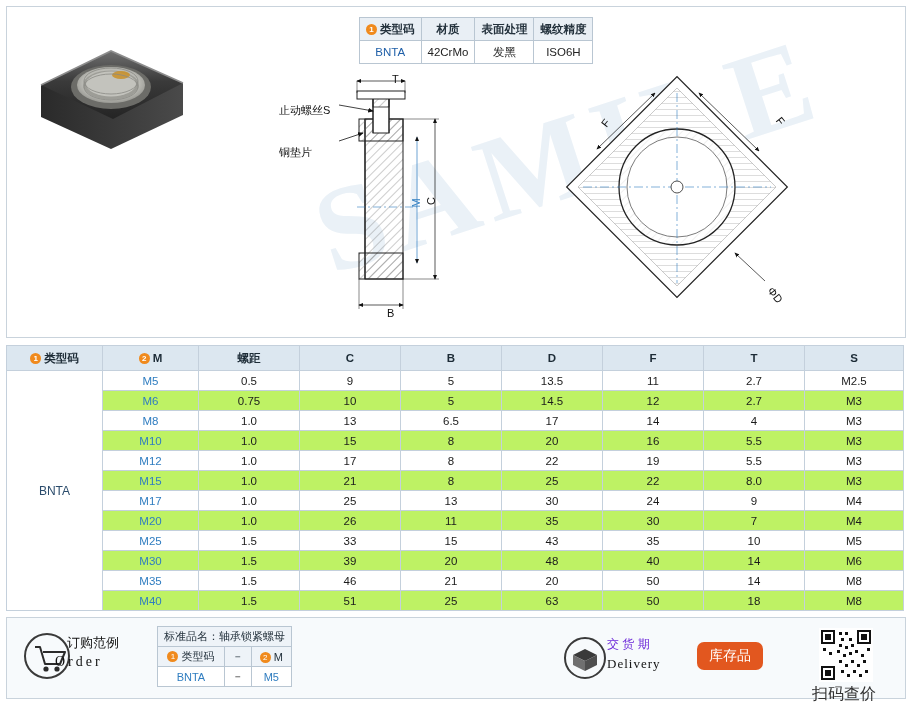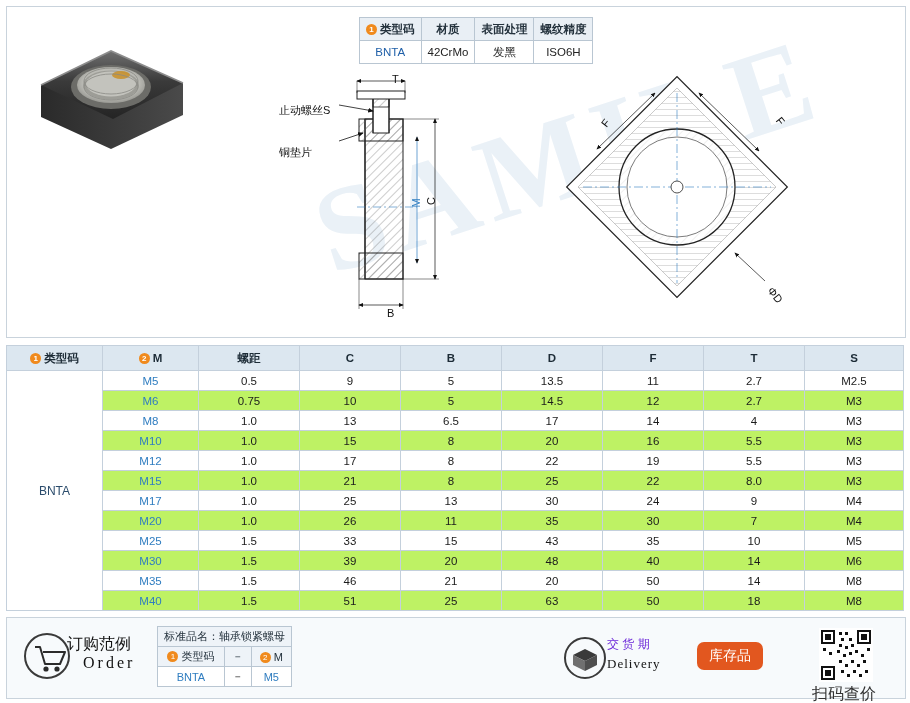--- a/index.html
+++ b/index.html
@@ -60,22 +60,22 @@
   table.spec td.m{color:#2f7dc0;}
   table.spec tr.alt td{background:#bef264;}
   table.spec td.brand{color:#2a4b6b;font-size:12px;}
 
   
   .bottom{
     position:absolute;left:6px;top:617px;width:898px;height:80px;
     border:1px solid #c9d3dc;background:#f7fafc;
   }
   .order-box{position:absolute;left:14px;top:12px;width:120px;height:56px;}
-  .order-txt1{position:absolute;left:60px;top:16px;font-size:16px;color:#111;}
-  .order-txt2{position:absolute;left:76px;top:36px;font-size:16px;color:#111;font-family:"Liberation Serif",serif;letter-spacing:3px;}
+  .order-txt1{position:absolute;left:60px;top:16px;font-size:13px;color:#111;}
+  .order-txt2{position:absolute;left:48px;top:36px;font-size:14px;color:#111;font-family:"Liberation Serif",serif;letter-spacing:3px;}
 
   .ex-table{position:absolute;left:150px;top:8px;border-collapse:collapse;font-size:11px;}
   .ex-table td{border:1px solid #b9c6d2;text-align:center;padding:1px 6px;height:17px;background:#fff;}
   .ex-table td.lbl{background:#eef3f8;color:#24323d;}
   .ex-table td.blue{color:#2f7dc0;}
 
   .delivery{position:absolute;left:556px;top:18px;}
   .del-txt1{position:absolute;left:600px;top:18px;font-size:12px;color:#6d28d9;}
   .del-txt2{position:absolute;left:600px;top:38px;font-size:13px;color:#111;font-family:"Liberation Serif",serif;letter-spacing:1px;}
   .stock-badge{

